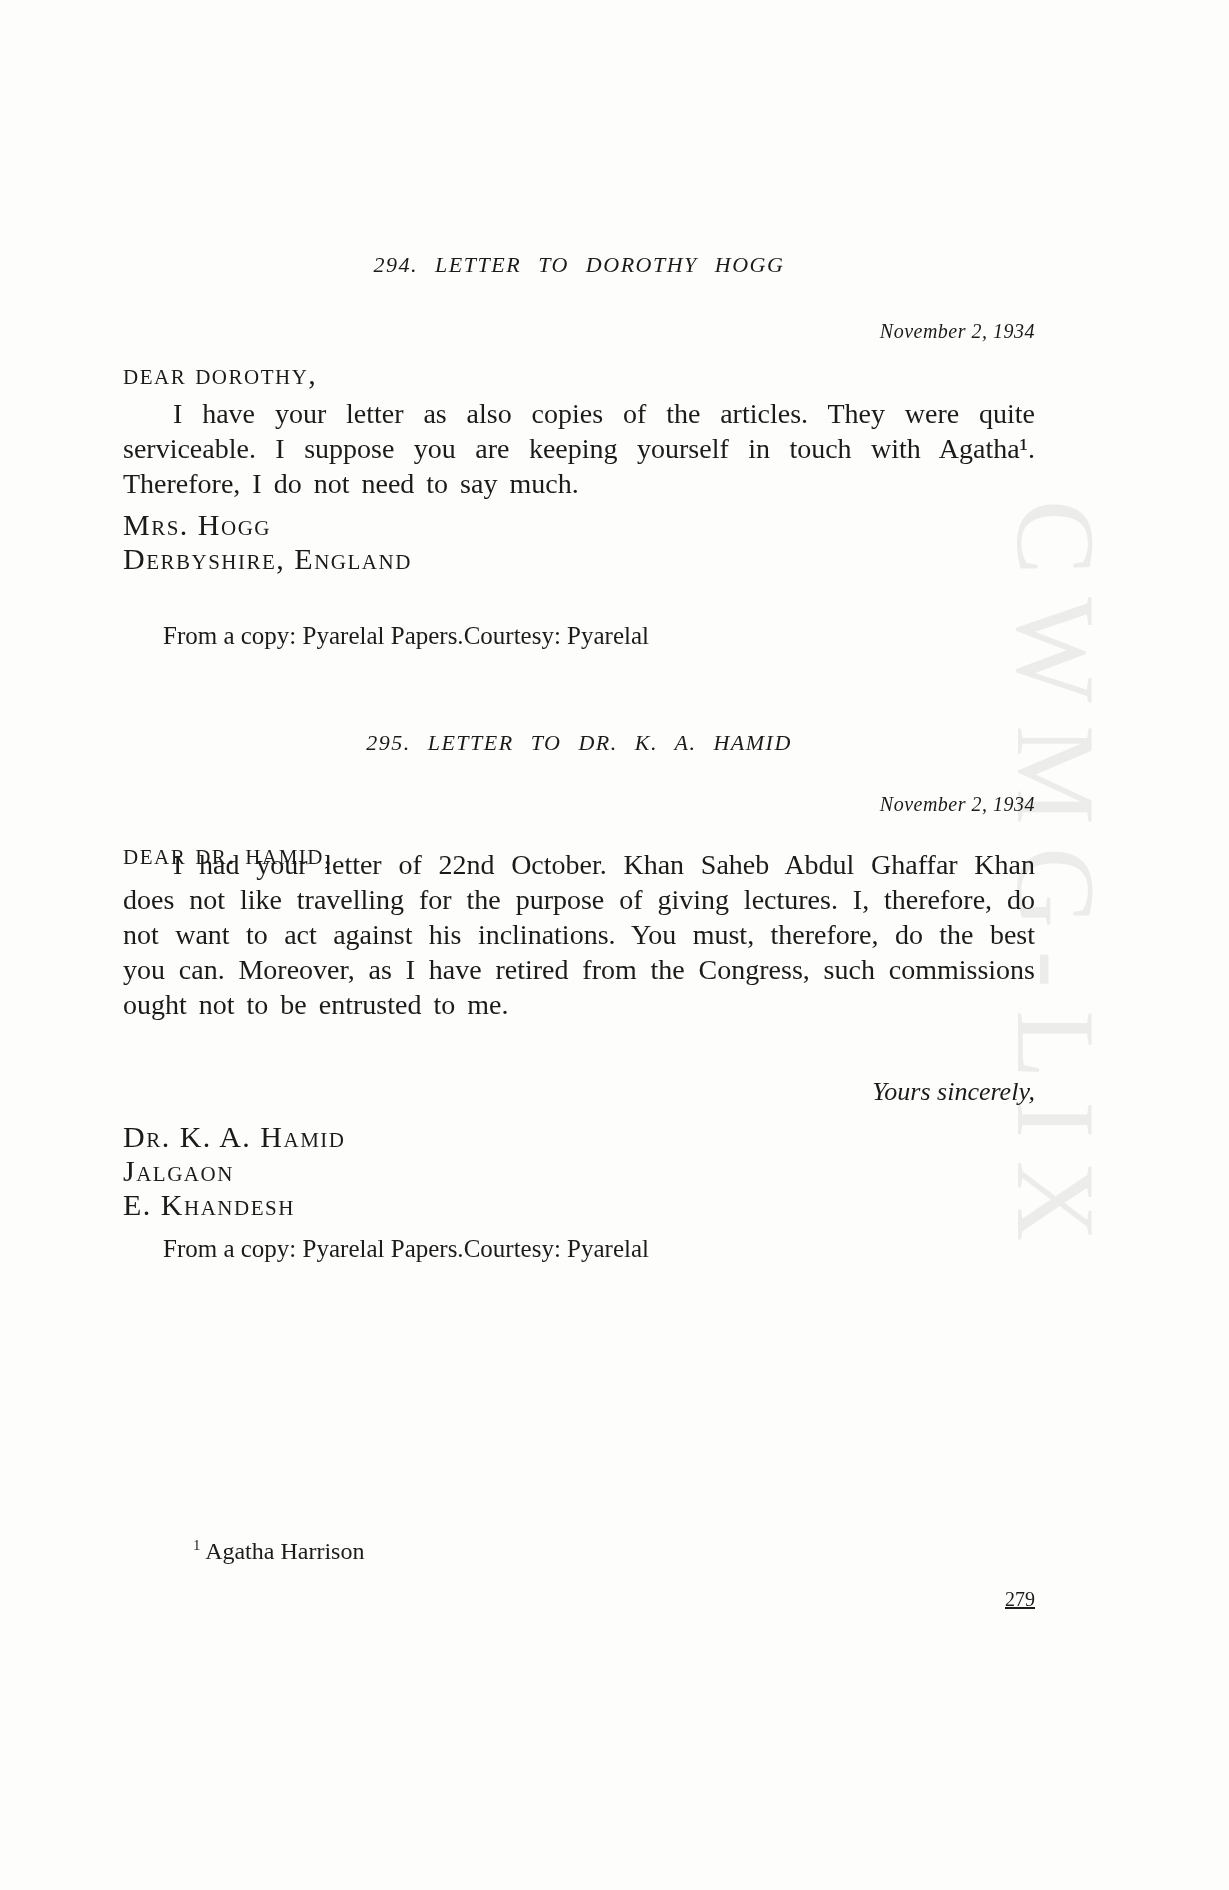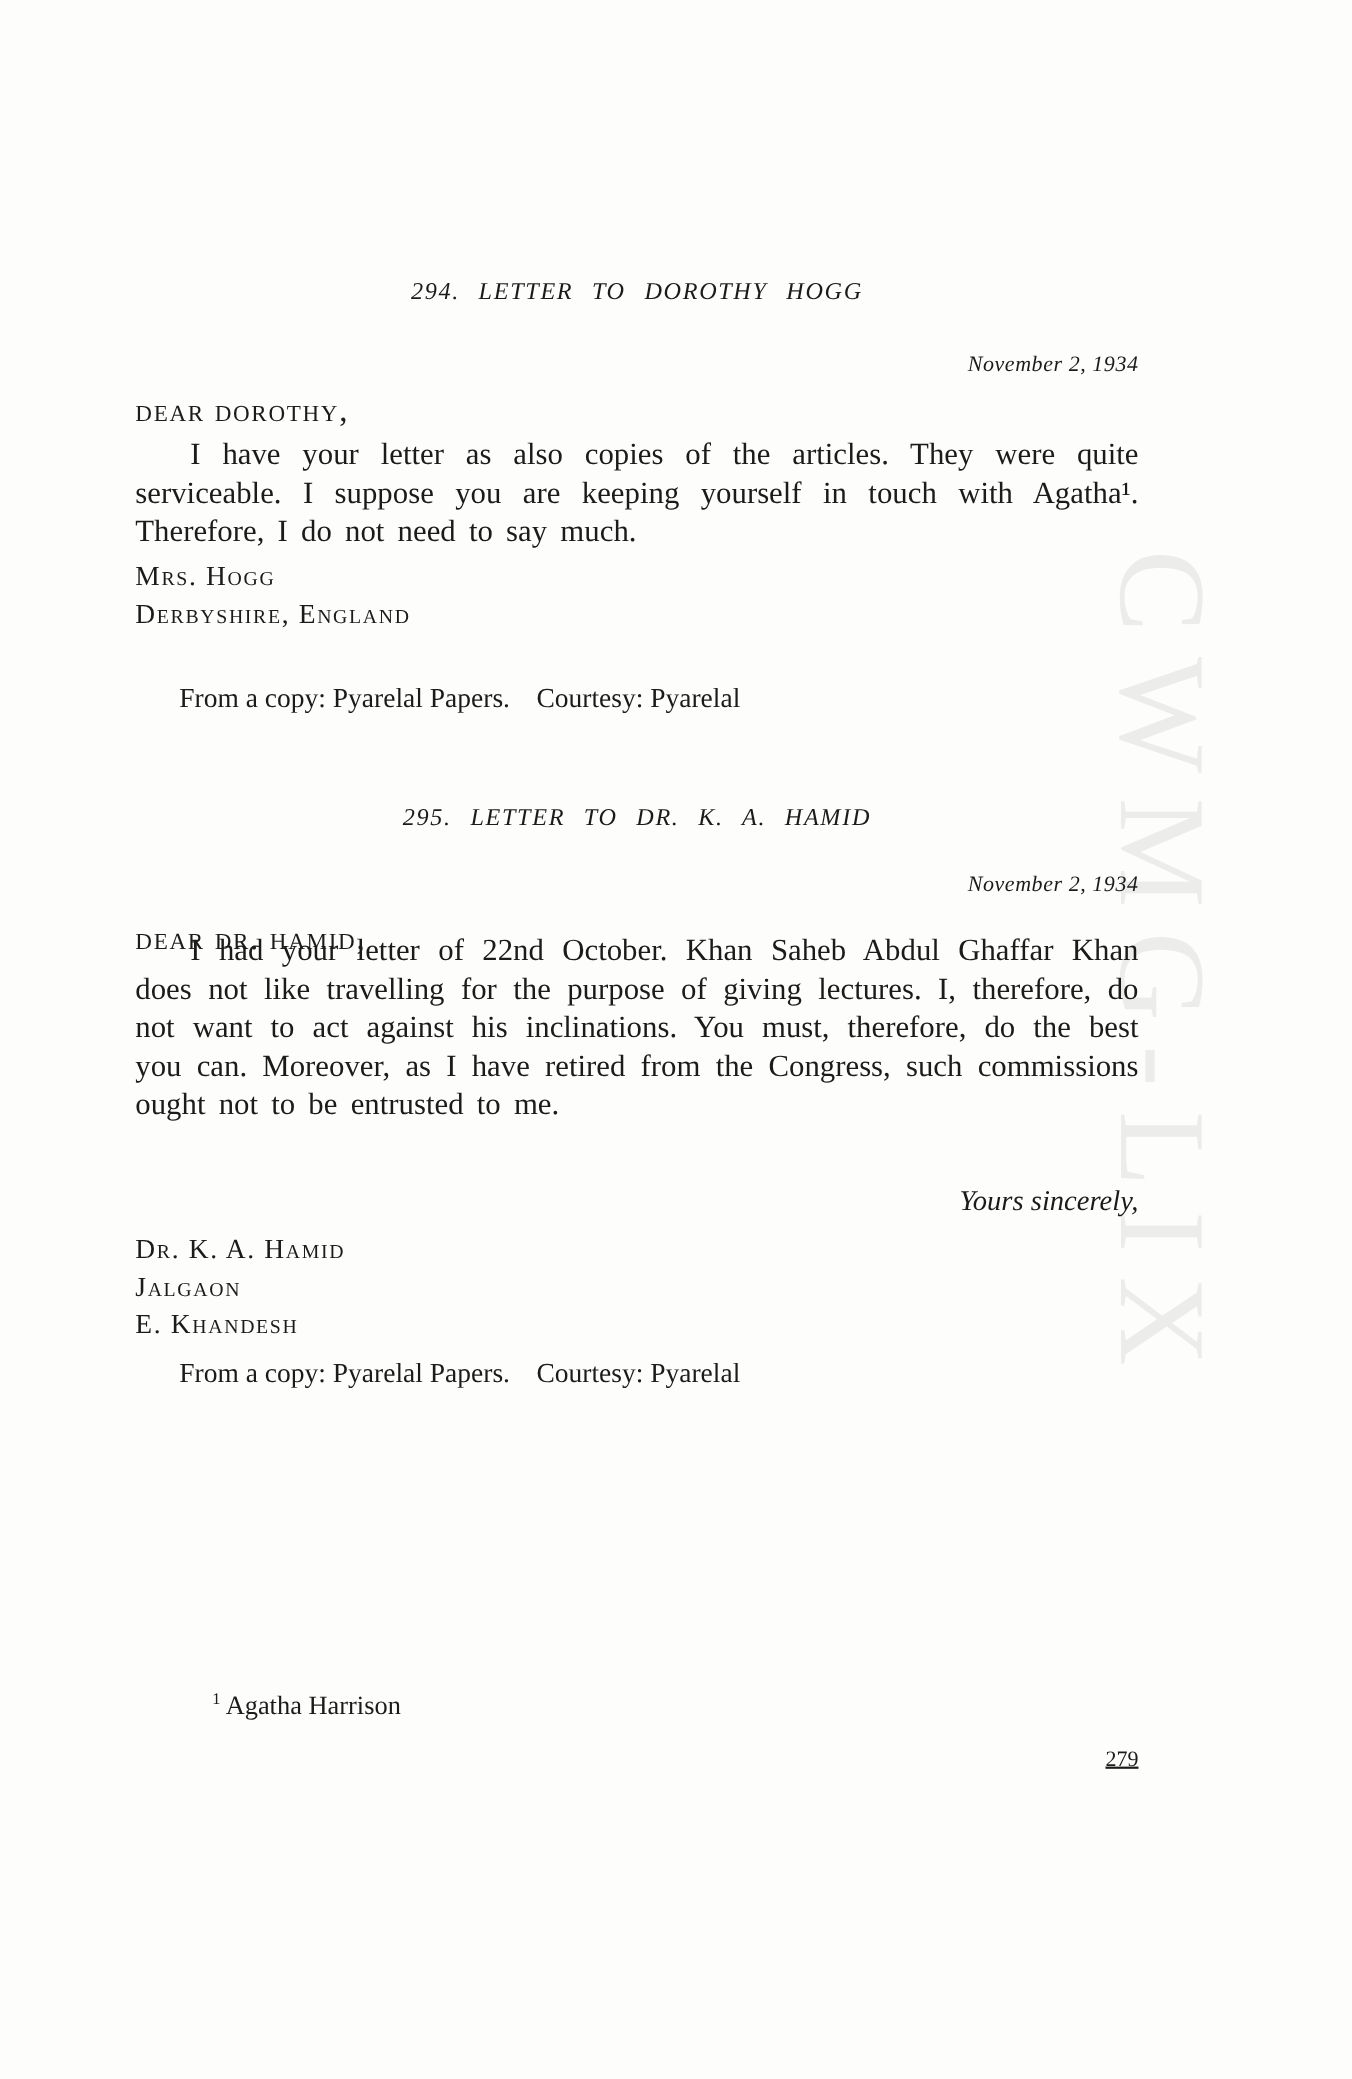--- a/index.html
+++ b/index.html
@@ -60,31 +60,31 @@
   }
   .bodytext {
     font-size: 28px;
     line-height: 35px;
     text-align: justify;
     text-indent: 50px;
     word-spacing: 5px;
   }
   .address {
     font-variant: small-caps;
-    font-size: 25px;
+    font-size: 30px;
     line-height: 34px;
     letter-spacing: 1.5px;
   }
   .address .addr-line { display: block; }
   .sourceline {
     font-size: 25px;
     line-height: 30px;
     padding-left: 40px;
   }
-  .sourceline .courtesy { margin-left: 24px; }
+  .sourceline .courtesy { }
   .valediction {
     text-align: right;
     font-style: italic;
     font-size: 26px;
     line-height: 30px;
   }
   .footnote {
     font-size: 24px;
     line-height: 28px;
     left: 173px;

